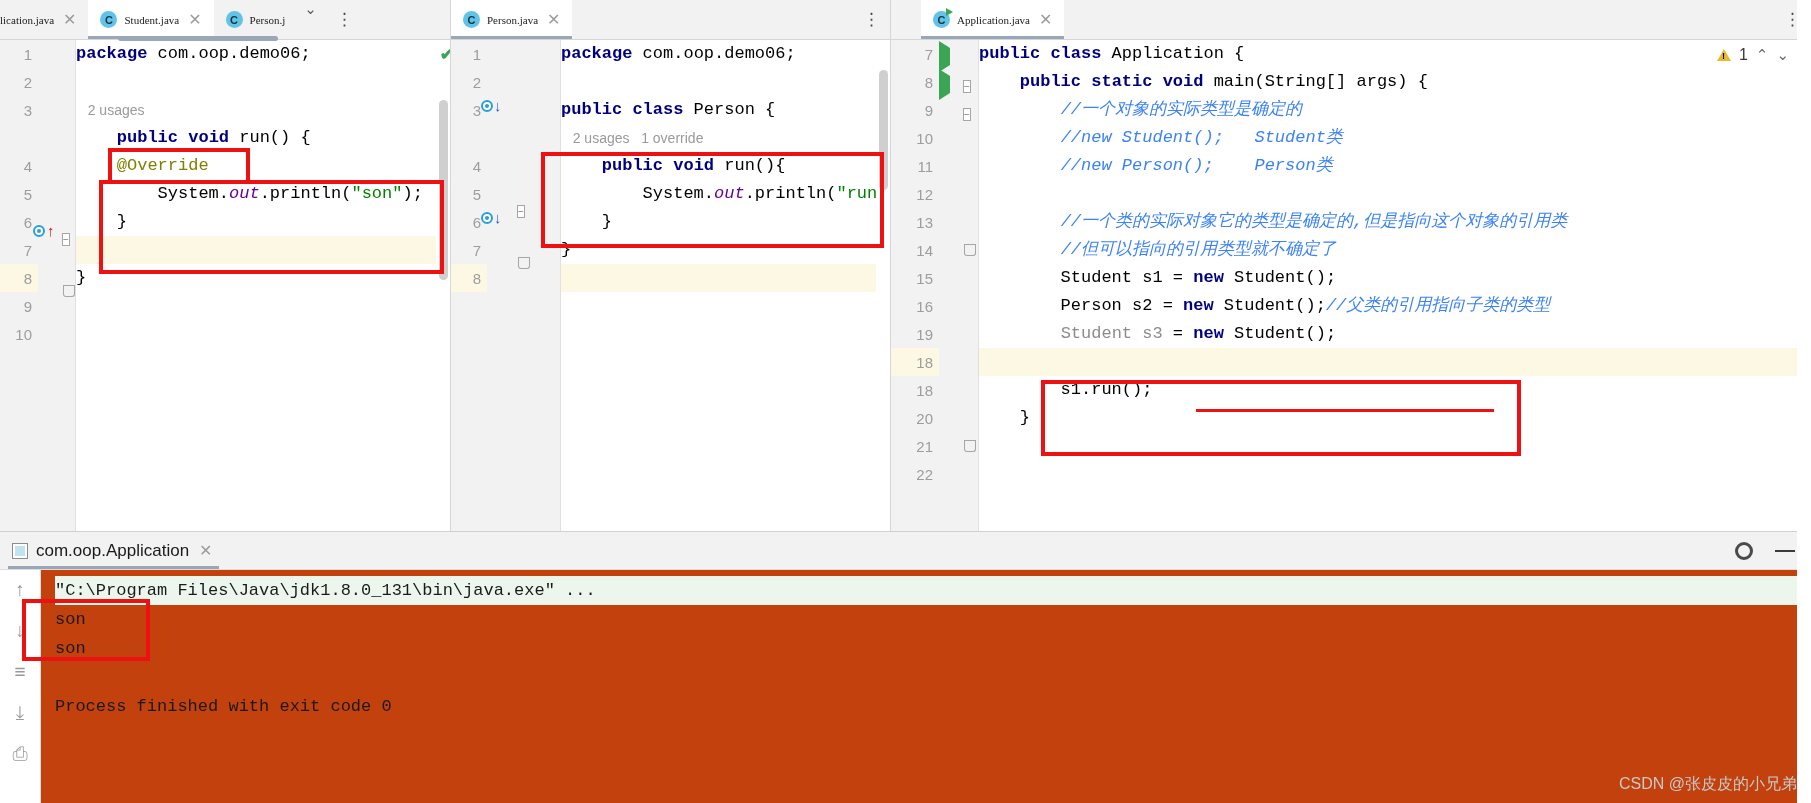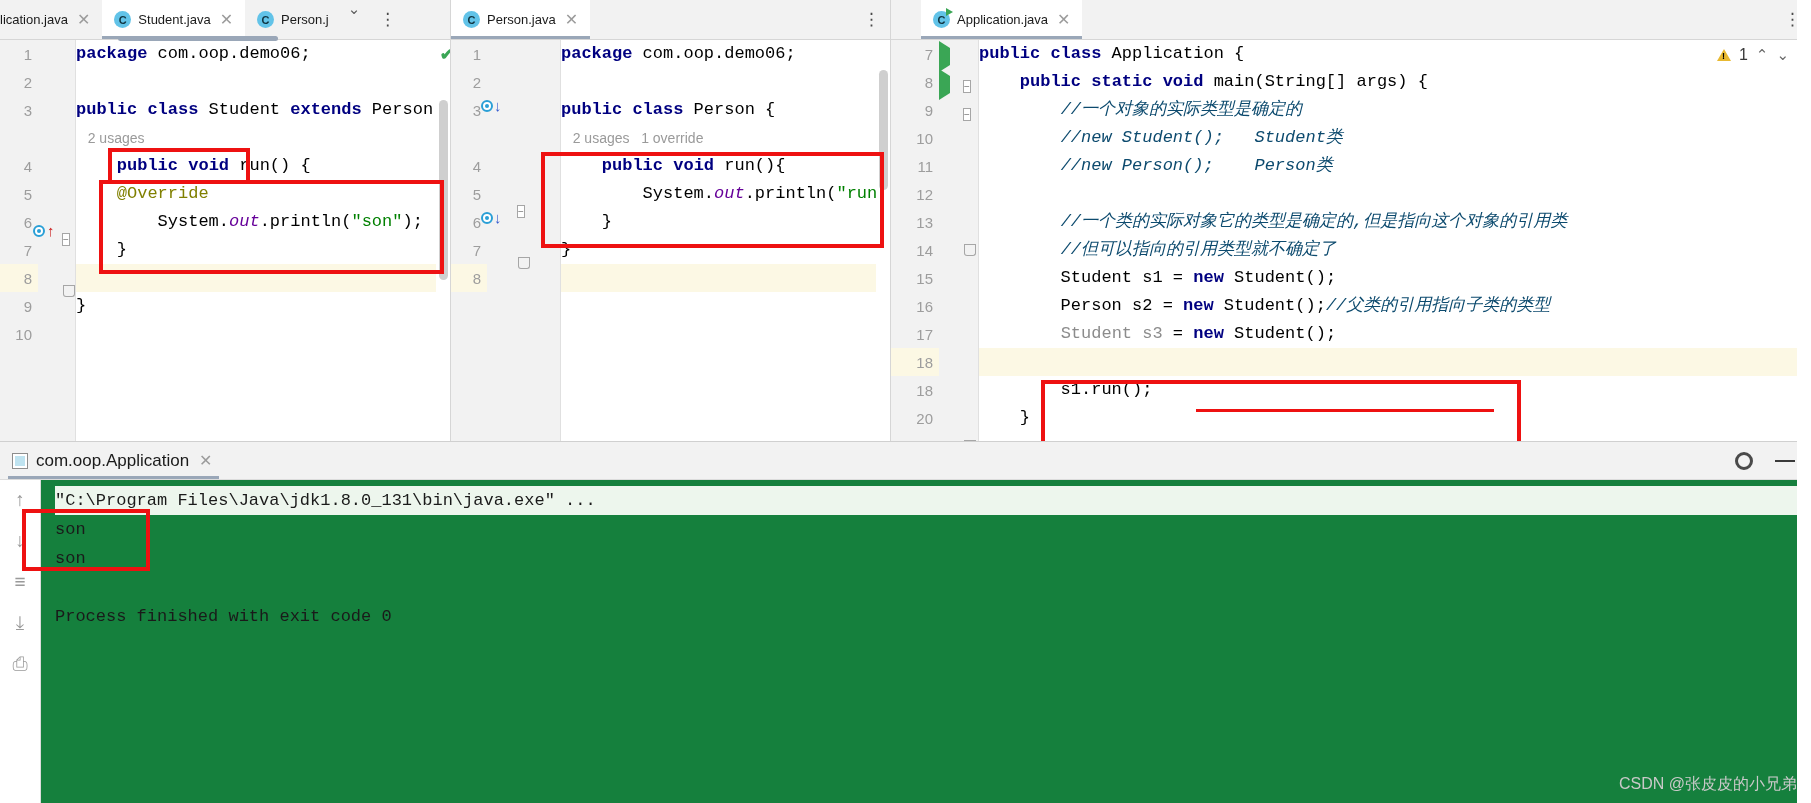--- a/index.html
+++ b/index.html
@@ -23,21 +23,21 @@
     padding: 0 10px 0 12px;
     font-size: 17px; color: #1a1a1a;
     background: #f2f2f2;
     position: relative; white-space: nowrap;
   }
   .tab.active { background: #ffffff; }
   .tab.active::after {
     content: ""; position: absolute; left: 0; right: 0; bottom: 0;
     height: 3px; background: #9aa7b8;
   }
-  .tab .tabname { font-size: 13px; }
+  .tab .tabname { font-size: 11px; font-family: Liberation Serif, serif; }
   .cicon {
     width: 17px; height: 17px; border-radius: 50%;
     background: #62c3e8; color: #10333f;
     font-size: 11px; font-weight: bold;
     display: flex; align-items: center; justify-content: center;
     flex: 0 0 auto; position: relative;
   }
   .cicon.run::after {
     content: ""; position: absolute; right: -3px; top: -3px;
     width: 0; height: 0;
@@ -80,21 +80,21 @@
   }
   .hint {
     font-family: "Liberation Sans", sans-serif;
     font-size: 14px; color: #9a9a9a; height: 28px; line-height: 28px;
     white-space: pre;
   }
   .kw  { color: #000080; font-weight: bold; }
   .str { color: #008000; }
   .fld { color: #660099; font-style: italic; }
   .ann { color: #808000; }
-  .cmt { color: #0c4a6e; font-style: italic; }
+  .cmt { color: #3b82f6; font-style: italic; }
   .cmtu { color: #2020dd; font-style: italic; }
   .gray{ color: #8c8c8c; }
 
   
   .g-dot {
     width: 12px; height: 12px; border-radius: 50%;
     border: 2px solid #2a9fd6; background: #fff;
     position: relative;
   }
   .g-dot::after {
@@ -147,22 +147,22 @@
   .redbox {
     position: absolute; border: 4px solid #ee1111;
     pointer-events: none; background: transparent;
   }
   .redline {
     position: absolute; height: 3px; background: #ee1111;
   }
 
   
   #console {
-    position: absolute; left: 0; right: 0; bottom: 0; height: 362px;
-    background: #15803d; border-top: 1px solid #d0d0d0;
+    position: absolute; left: 0; right: 0; bottom: 0; height: 272px;
+    background: #c2410c; border-top: 1px solid #d0d0d0;
   }
   .console-tabbar {
     height: 38px; background: #f2f2f2; display: flex; align-items: center;
     border-bottom: 1px solid #dcdcdc; position: relative;
   }
   .console-tab {
     display:flex;align-items:center;gap:8px;
     padding: 0 12px; height: 100%; background: #f2f2f2;
     font-size: 17px; color: #1a1a1a; position: relative;
   }
@@ -276,23 +276,20 @@
         <div style="position:absolute;left:62px;top:189px;"><span class="fold">−</span></div>
         <div style="position:absolute;left:62px;top:245px;"><span class="fold end"></span></div>
       </div>
 
       <div class="codearea" style="left:76px; right:14px;">
         <div class="row">
             <div class="code"><span class="kw">package</span> com.oop.demo06;</div>
           </div>
         <div class="row">
             <div class="code"></div>
-          </div>
-        <div class="row">
-            <div class="code"><span class="kw">public class</span> Student <span class="kw">extends</span> Person</div>
           </div>
         <div class="row">
             <div class="hint">   2 usages</div>
           </div>
         <div class="row">
             <div class="code">    <span class="kw">public void</span> run() {</div>
           </div>
         <div class="row">
             <div class="code">    <span class="ann">@Override</span></div>
           </div>
@@ -448,21 +445,21 @@
           <div class="row">
               <div class="ln">14</div>
             </div>
           <div class="row">
               <div class="ln">15</div>
             </div>
           <div class="row">
               <div class="ln">16</div>
             </div>
           <div class="row">
-              <div class="ln">17</div>
+              <div class="ln">19</div>
             </div>
           <div class="row hl">
               <div class="ln">18</div>
             </div>
           <div class="row">
               <div class="ln">18</div>
             </div>
           <div class="row">
               <div class="ln">20</div>
             </div>

